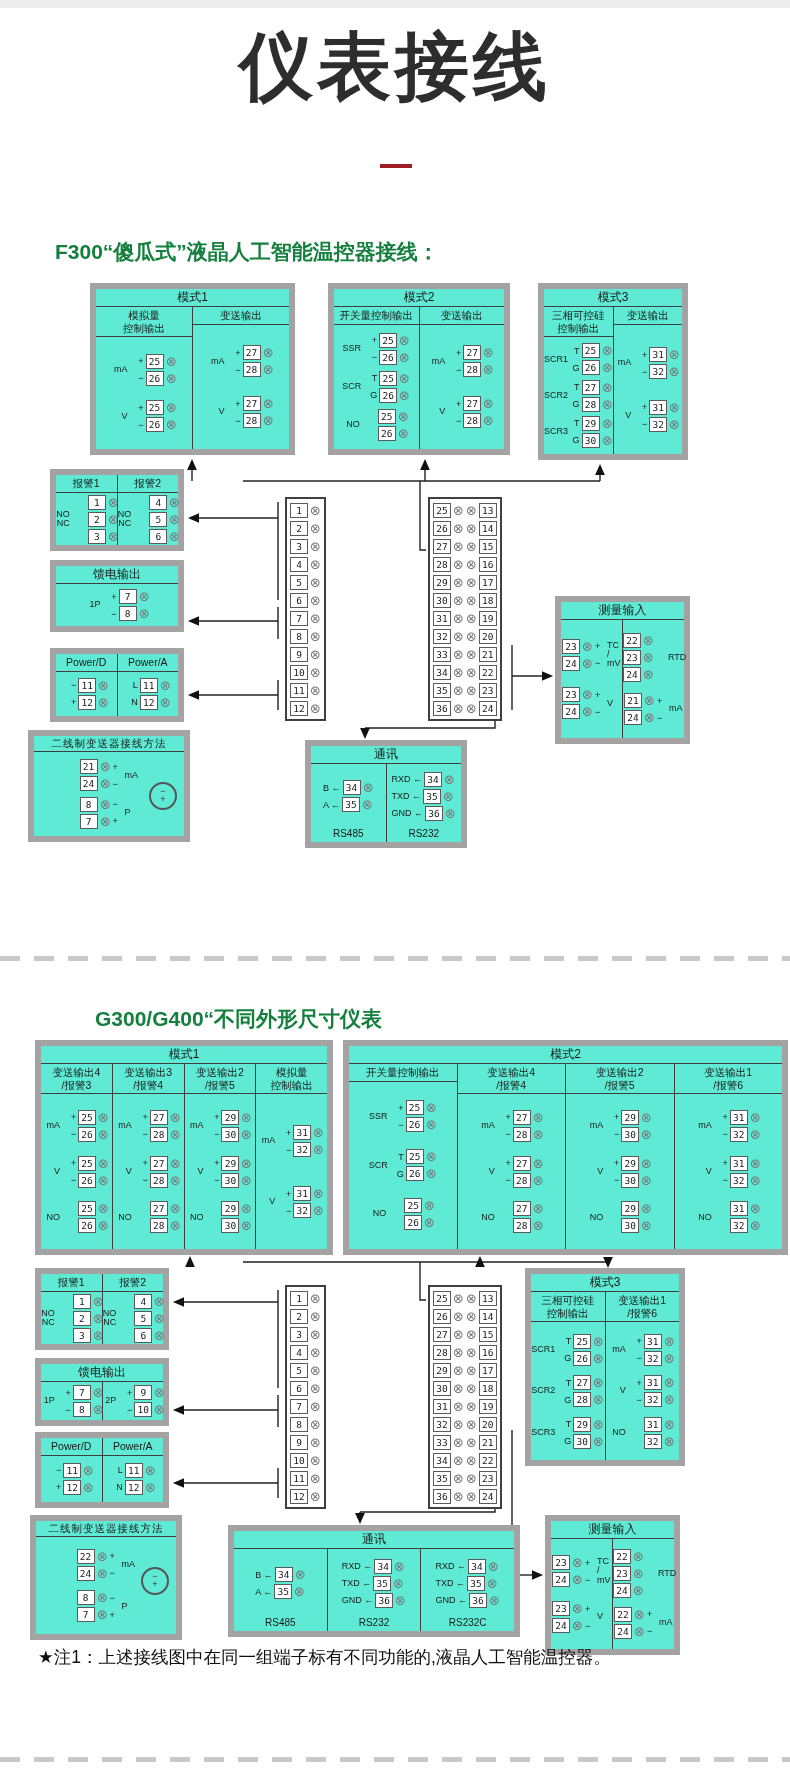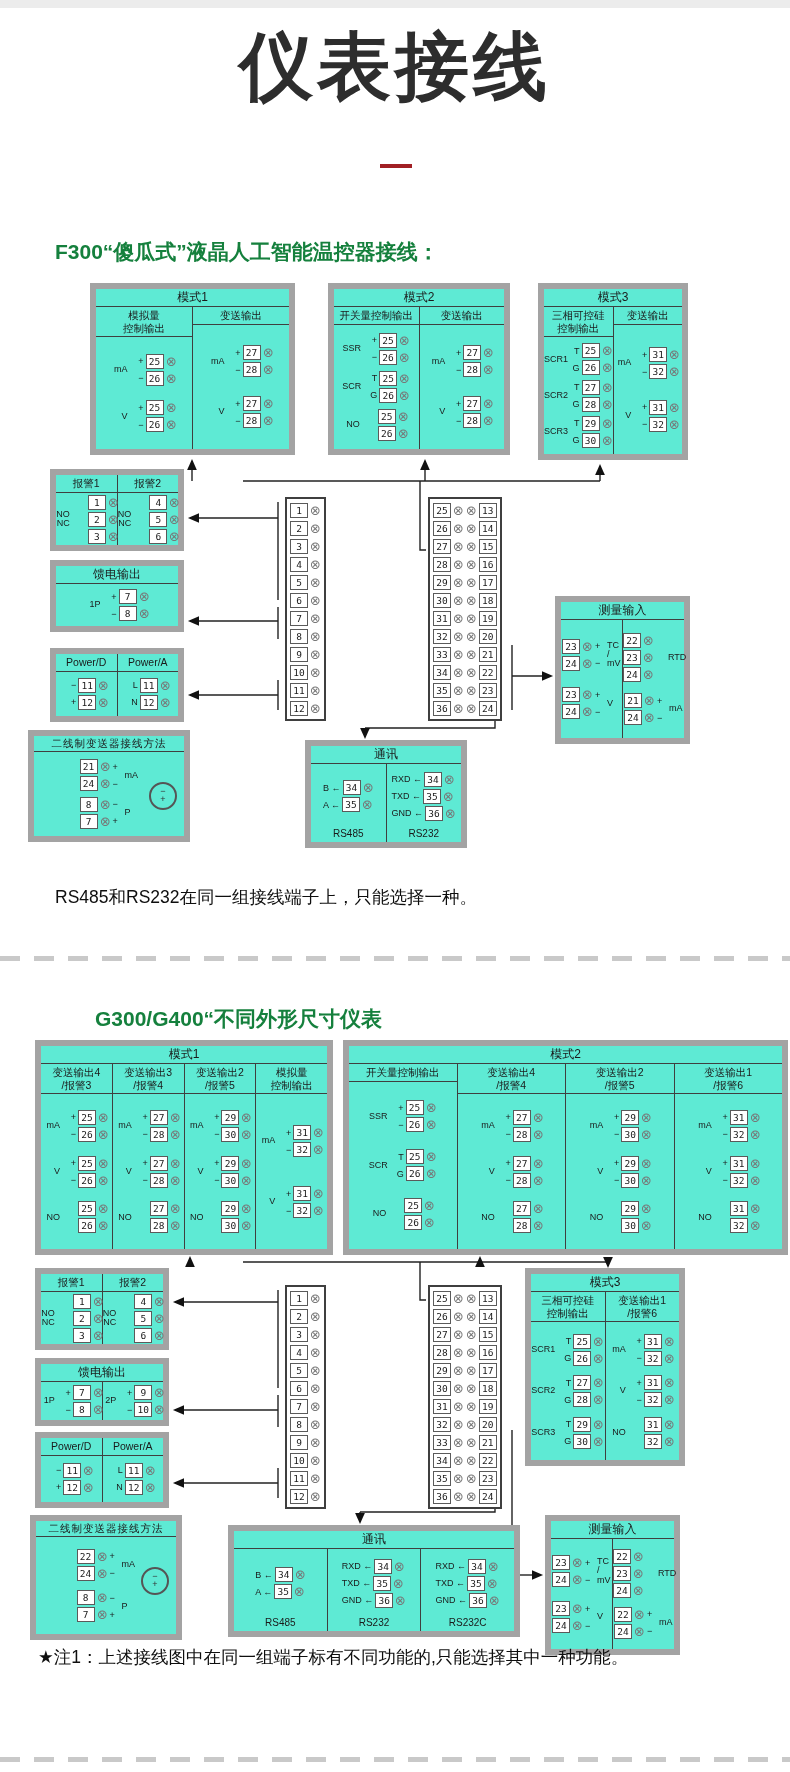--- a/index.html
+++ b/index.html
@@ -747,21 +747,20 @@
                   </div>
                 </div>
               </div>
             </div>
             <div class="cfoot">RS232</div>
           </div>
         </div>
       </div>
     </div>
 
-  <div class="notes-line" style="top:885px;left:55px;">RS485和RS232在同一组接线端子上，只能选择一种。</div>
 
   <div class="dashed" style="top:956px;"></div>
 
   <div class="sec-heading" style="top:1005px;left:95px;">G300/G400“不同外形尺寸仪表</div>
 
   <div id="g300-diagram" class="diagram" style="top:1000px;height:772px;">
     <svg class="wires" width="790" height="772" viewBox="0 0 790 772">
       <defs>
         <marker id="arr2" markerWidth="9" markerHeight="8" refX="6.5" refY="3.5" orient="auto">
           <path d="M0,0 L8,3.5 L0,7 Z" fill="#111"></path>
@@ -1749,16 +1748,16 @@
                   </div>
                 </div>
               </div>
             </div>
             <div class="cfoot">RS232C</div>
           </div>
         </div>
       </div>
     </div>
 
-  <div class="notes-line" style="top:1645px;left:38px;">★注1：上述接线图中在同一组端子标有不同功能的,只能选择其中一种功能。</div>
+  <div class="notes-line" style="top:1645px;left:38px;">★注1：上述接线图中在同一组端子标有不同功能的,液晶人工智能温控器。</div>
 
   <div class="dashed" style="top:1757px;"></div>
 </div>
 
 </body></html>

